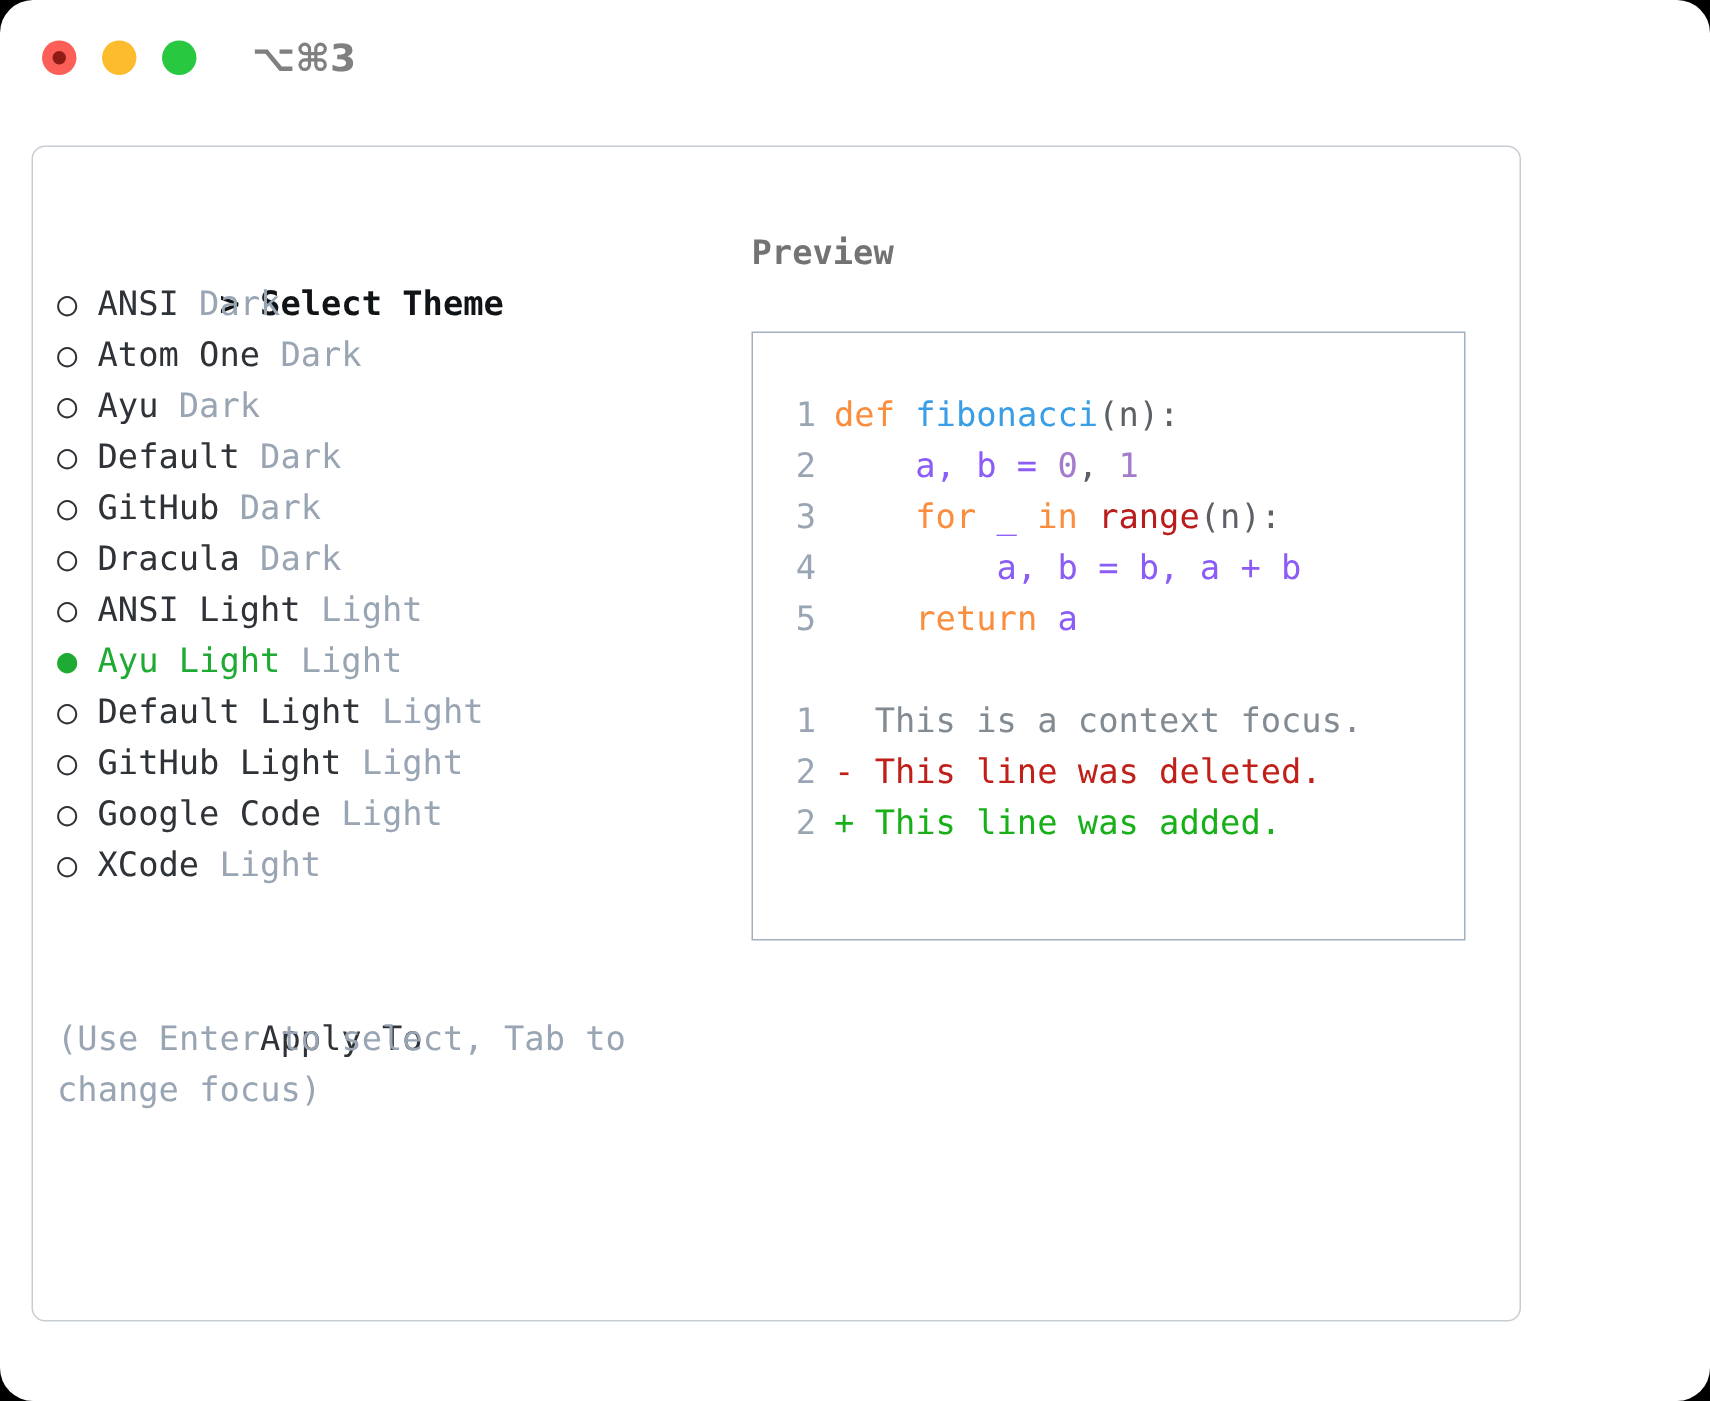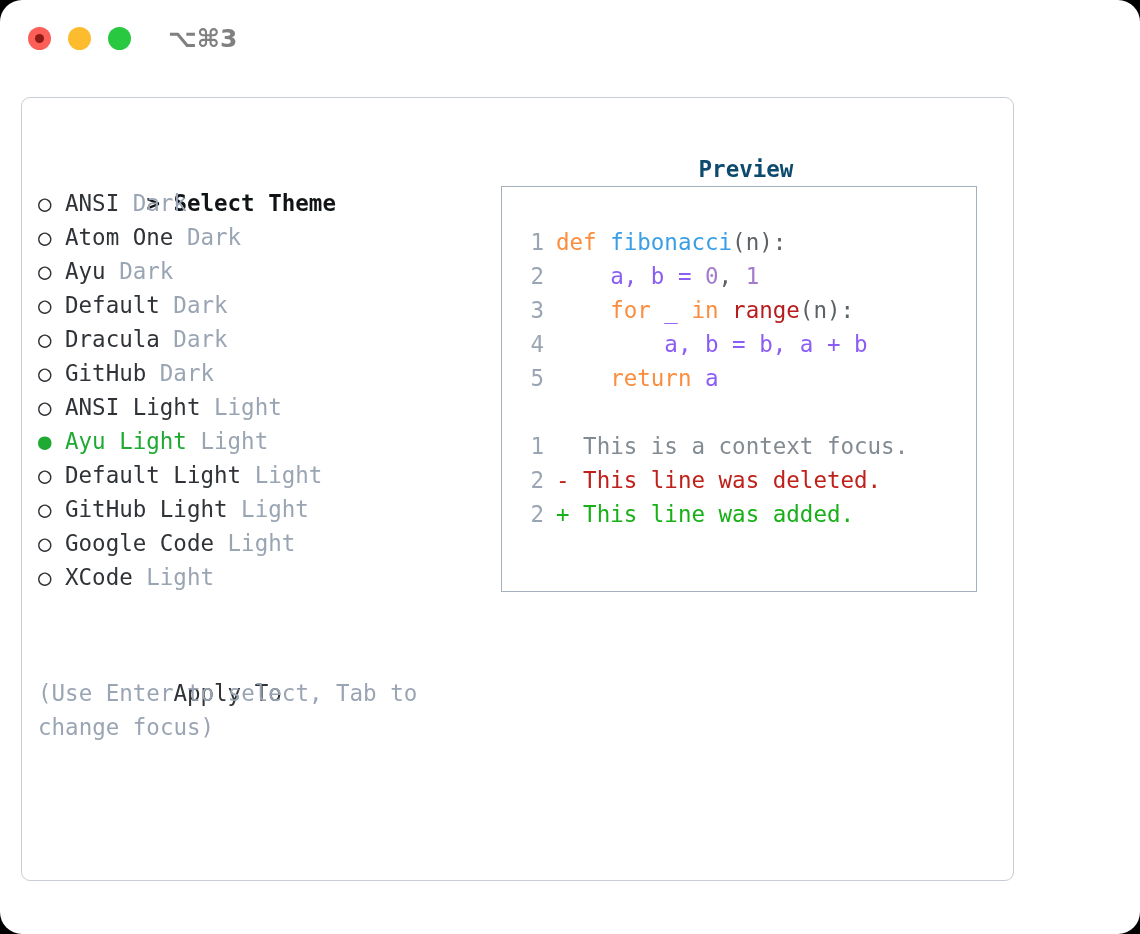--- a/index.html
+++ b/index.html
@@ -118,24 +118,24 @@
   .right-col {
     position: absolute;
     left: 479px;
     top: 54px;
     width: 490px;
   }
   .preview-title {
     font-size: 22.5px;
     line-height: 34px;
     font-weight: 700;
-    color: #0c4a6e;
-    text-align: center;
+    color: #737373;
   }
   .preview-box {
+    margin-top: 35px;
     width: 476px;
     height: 406px;
     border: 1px solid #a4b0bd;
     box-sizing: border-box;
     padding: 38px 0 0 0;
   }
   .code-line {
     height: 34px;
     line-height: 34px;
     font-size: 22.5px;
@@ -180,22 +180,22 @@
 
       <div class="row heading">
         <span class="marker">&gt;</span><span>Select Theme</span>
       </div>
 
       <div id="theme-items">
           <div class="row"><span class="marker">○</span><span class="label">ANSI</span><span class="tag"> Dark</span></div>
           <div class="row"><span class="marker">○</span><span class="label">Atom One</span><span class="tag"> Dark</span></div>
           <div class="row"><span class="marker">○</span><span class="label">Ayu</span><span class="tag"> Dark</span></div>
           <div class="row"><span class="marker">○</span><span class="label">Default</span><span class="tag"> Dark</span></div>
+          <div class="row"><span class="marker">○</span><span class="label">GitHub</span><span class="tag"> Dark</span></div>
           <div class="row"><span class="marker">○</span><span class="label">Dracula</span><span class="tag"> Dark</span></div>
-          <div class="row"><span class="marker">○</span><span class="label">GitHub</span><span class="tag"> Dark</span></div>
           <div class="row"><span class="marker">○</span><span class="label">ANSI Light</span><span class="tag"> Light</span></div>
           <div class="row selected"><span class="marker">●</span><span class="label">Ayu Light</span><span class="tag"> Light</span></div>
           <div class="row"><span class="marker">○</span><span class="label">Default Light</span><span class="tag"> Light</span></div>
           <div class="row"><span class="marker">○</span><span class="label">GitHub Light</span><span class="tag"> Light</span></div>
           <div class="row"><span class="marker">○</span><span class="label">Google Code</span><span class="tag"> Light</span></div>
           <div class="row"><span class="marker">○</span><span class="label">XCode</span><span class="tag"> Light</span></div>
         </div>
 
       <div class="spacer-lg"></div>
 

